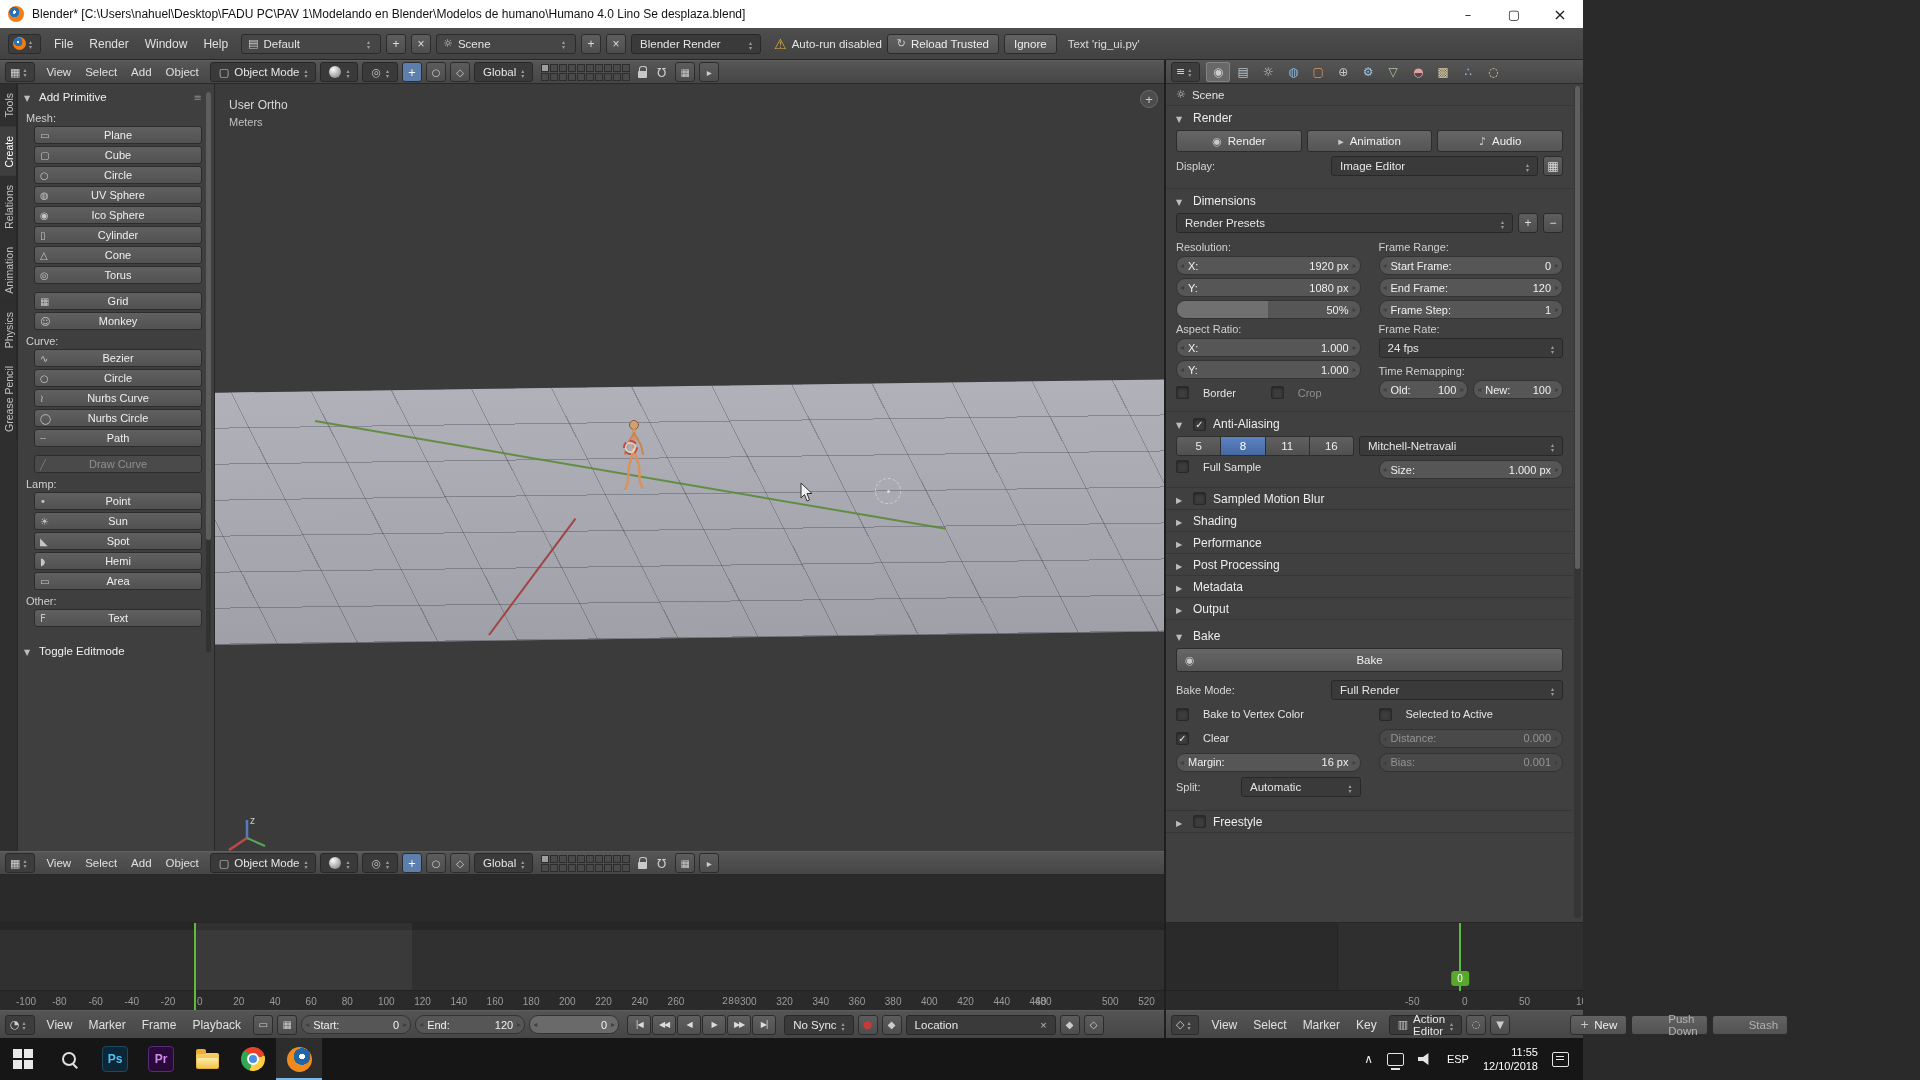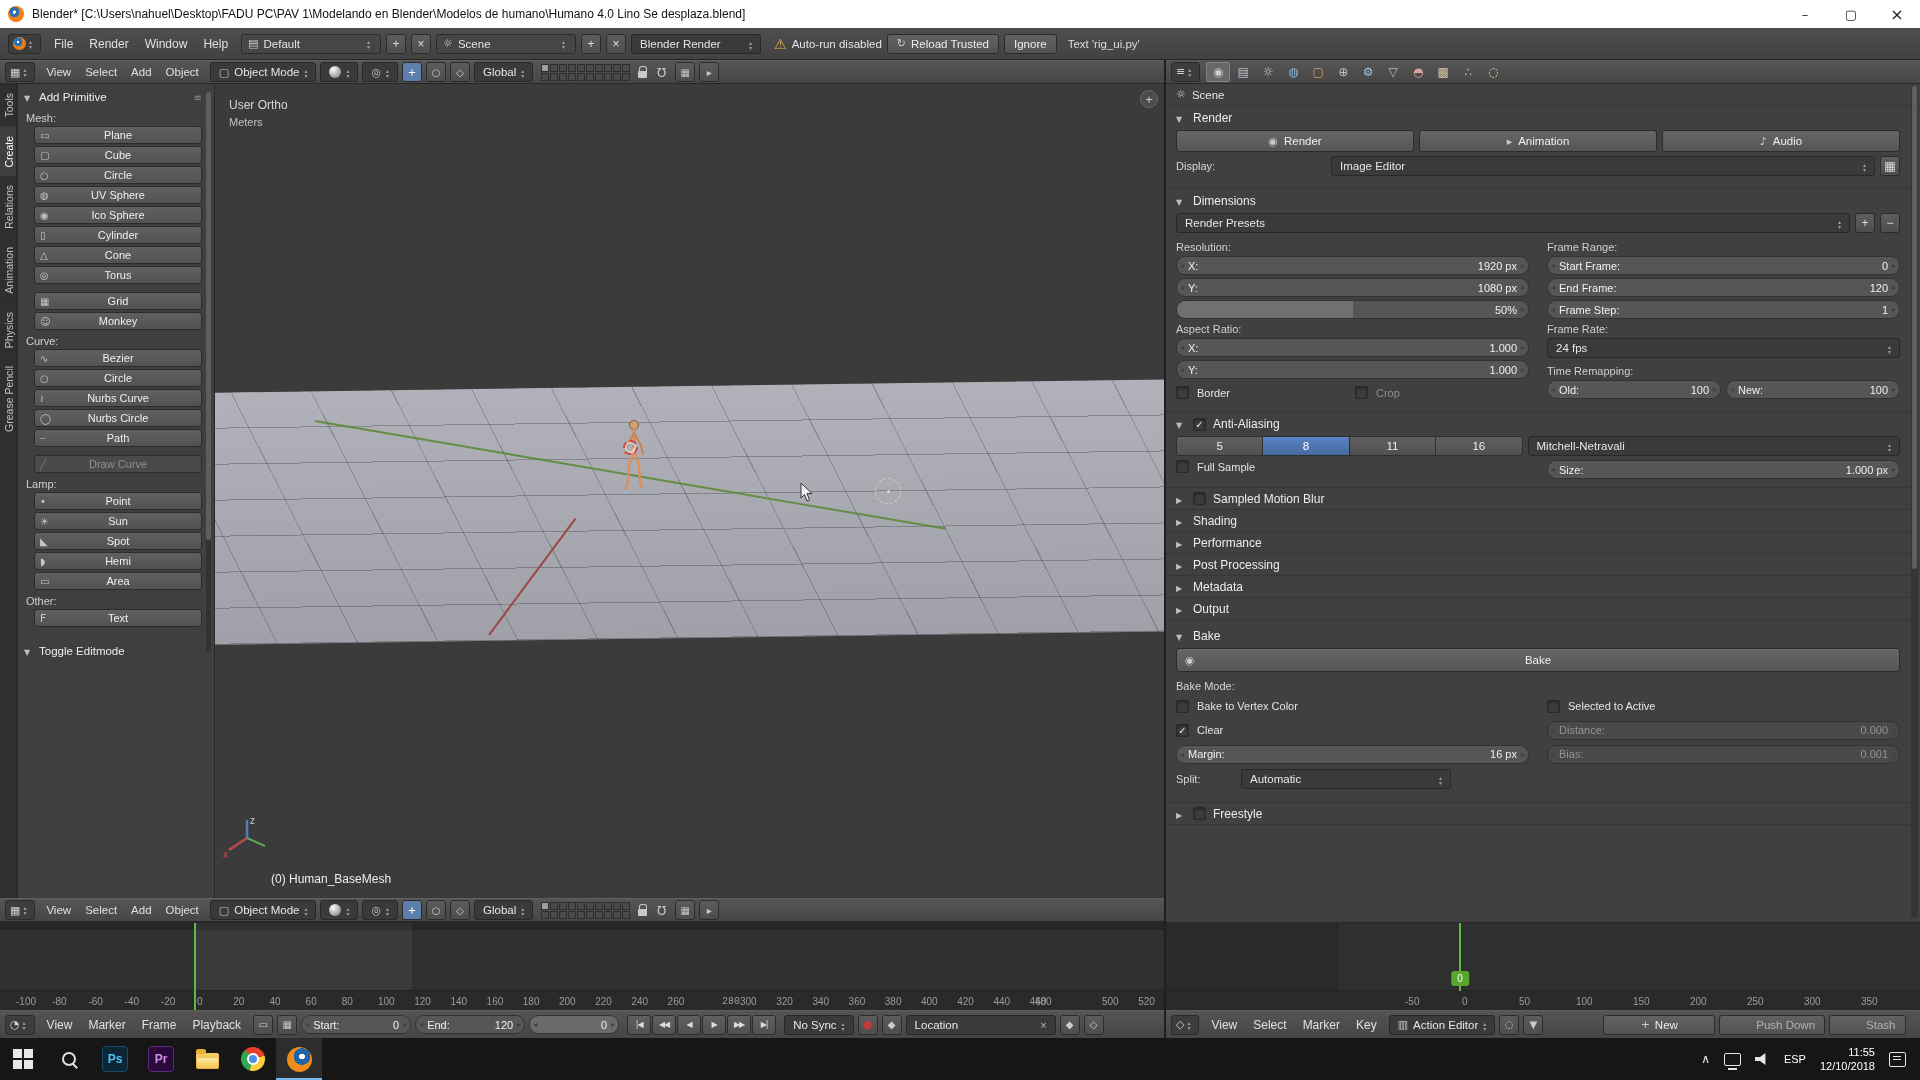--- a/index.html
+++ b/index.html
@@ -1,18 +1,18 @@
 <!DOCTYPE html>
 <html><head>
 <meta charset="utf-8">
 <style>
 *{margin:0;padding:0;box-sizing:border-box;user-select:none;}
 html,body{width:1920px;height:1080px;overflow:hidden;}
 body{font-family:"Liberation Sans","DejaVu Sans",sans-serif;font-size:12px;color:#e4e4e4;background:#2a2a2a;}
-#app{width:1920px;height:1080px;display:flex;flex-direction:column;}
+#app{width:1583px;height:1080px;display:flex;flex-direction:column;}
 
 
 .titlebar{height:28px;background:#ffffff;display:flex;align-items:center;padding-left:8px;gap:8px;flex:0 0 auto;}
 .blogo-title{width:16px;height:16px;border-radius:50%;background:radial-gradient(circle at 40% 38%,#ffffff 0 12%,#2b6fb5 13% 36%,#ef7e13 37%);flex:0 0 auto;}
 .title-text{font-size:12px;color:#111;flex:1;white-space:nowrap;overflow:hidden;}
 .win-controls{display:flex;height:28px;flex:0 0 auto;}
 .winbtn{width:46px;height:28px;display:flex;align-items:center;justify-content:center;font-size:13px;color:#222;font-family:"DejaVu Sans",sans-serif;}
 .winbtn.close{font-size:16px;}
 
 
@@ -87,21 +87,21 @@
 .obj-label{position:absolute;left:56px;top:788px;color:#eeeeee;font-size:12px;}
 .figure{position:absolute;left:400px;top:334px;}
 .cursor3d{position:absolute;left:408px;top:356px;width:15px;height:15px;border:2.5px dashed #c44;border-radius:50%;box-shadow:inset 0 0 0 1.5px #ddd;}
 .empty-circle{position:absolute;left:660px;top:394px;width:26px;height:26px;border:1.5px dashed #cfcfcf;border-radius:50%;}
 .empty-circle::after{content:"";position:absolute;left:50%;top:50%;width:3px;height:3px;margin:-1.5px;background:#ddd;border-radius:50%;}
 .mouse-cursor{position:absolute;left:585px;top:398px;}
 .axis-gizmo{position:absolute;left:6px;top:730px;}
 .plus-btn{position:absolute;right:6px;top:6px;width:18px;height:18px;border-radius:50%;background:#4c4c4c;border:1px solid #6a6a6a;color:#ccc;display:flex;align-items:center;justify-content:center;font-size:13px;}
 
 
-.timeline{height:116px;display:flex;flex-direction:column;flex:0 0 auto;border-top:1px solid #262626;}
+.timeline{height:116px;display:flex;flex-direction:column;flex:0 0 auto;border-top:1px solid #262626;margin-top:47px;}
 .tl-track{position:relative;flex:1;background:#303030;overflow:hidden;}
 .tl-cache{position:absolute;left:0;right:0;top:0;height:7px;background:#262626;}
 .tl-range{position:absolute;top:0;bottom:20px;background:rgba(255,255,255,.05);}
 .tl-numbers{position:absolute;left:0;right:0;bottom:0;height:20px;background:#2a2a2a;border-top:1px solid #222;}
 .tick-label{position:absolute;bottom:3px;font-size:10px;color:#9c9c9c;transform:translateX(2px);}
 .tl-playhead{position:absolute;top:0;bottom:0;width:2px;background:#5dbb3f;}
 .tl-header{height:28px;background:linear-gradient(#545454,#464646);border-top:1px solid #5e5e5e;display:flex;align-items:center;gap:4px;padding:0 5px;flex:0 0 auto;}
 .numfield{position:relative;display:flex;align-items:center;background:#565656;border:1px solid #333;border-radius:9px;height:19px;padding:0 11px;font-size:11px;color:#f0f0f0;}
 .numfield .lbl{margin-right:6px;white-space:nowrap;}
 .numfield .val{margin-left:auto;white-space:nowrap;}
@@ -142,21 +142,21 @@
 .collapsed .tri::before{content:"▶";}
 .row{display:flex;align-items:center;gap:5px;margin-bottom:4px;}
 .cols{display:flex;gap:18px;}
 .col{flex:1;min-width:0;}
 .sec-label{font-size:11px;color:#cfcfcf;margin:4px 0 3px;}
 .flabel{font-size:11px;color:#d5d5d5;flex:0 0 auto;}
 .flex1{flex:1;}
 .pfield{width:100%;margin-bottom:3px;height:19px;}
 .slider .fill{position:absolute;left:0;top:0;bottom:0;width:50%;background:#707070;border-radius:9px 0 0 9px;}
 .slider .val{position:relative;z-index:1;}
-.cb{display:inline-flex;align-items:center;gap:8px;}
+.cb{display:inline-flex;align-items:center;gap:14px;}
 .cb .box{width:13px;height:13px;background:#3d3d3d;border:1px solid #292929;border-radius:2px;box-shadow:inset 0 1px 3px rgba(0,0,0,.5);display:inline-flex;align-items:center;justify-content:center;flex:0 0 auto;}
 .cb.checked .box::after{content:"✓";font-size:10px;color:#e8e8e8;font-family:"DejaVu Sans",sans-serif;}
 .cb-label{font-size:11px;}
 .cb.dim .cb-label{color:#8f8f8f;}
 .big-btn{flex:1;height:22px;display:flex;align-items:center;justify-content:center;gap:6px;background:linear-gradient(#666,#555);border:1px solid #2c2c2c;border-radius:3px;font-size:11.5px;color:#f0f0f0;position:relative;}
 .bake-btn{height:24px;}
 .bake-ic{position:absolute;left:8px;}
 .seg{display:flex;}
 .seg-btn{flex:1;height:20px;background:linear-gradient(#606060,#505050);border:1px solid #2e2e2e;border-left-width:0;display:flex;align-items:center;justify-content:center;font-size:11.5px;color:#eee;}
 .seg-btn:first-child{border-left-width:1px;border-radius:3px 0 0 3px;}
@@ -836,20 +836,24 @@
               <span>Bake</span>
             </div>
             <div class="row">
                 <div class="big-btn bake-btn">
                   <span class="gicon bake-ic">◉</span>
                   <span>Bake</span>
                 </div>
               </div>
             <div class="row" style="margin-top:8px">
               <span class="flabel" style="width:150px">Bake Mode:</span>
+              <div class="dd flex1">
+                  <span>Full Render</span>
+                  <span class="ar"></span>
+                </div>
             </div>
             <div class="cols" style="">
               <div class="col">
                 <div class="row" style="height:20px">
                     <span class="cb">
                       <span class="box"></span>
                       <span class="cb-label">Bake to Vertex Color</span>
                     </span>
                   </div>
                 <div class="row" style="height:20px">

